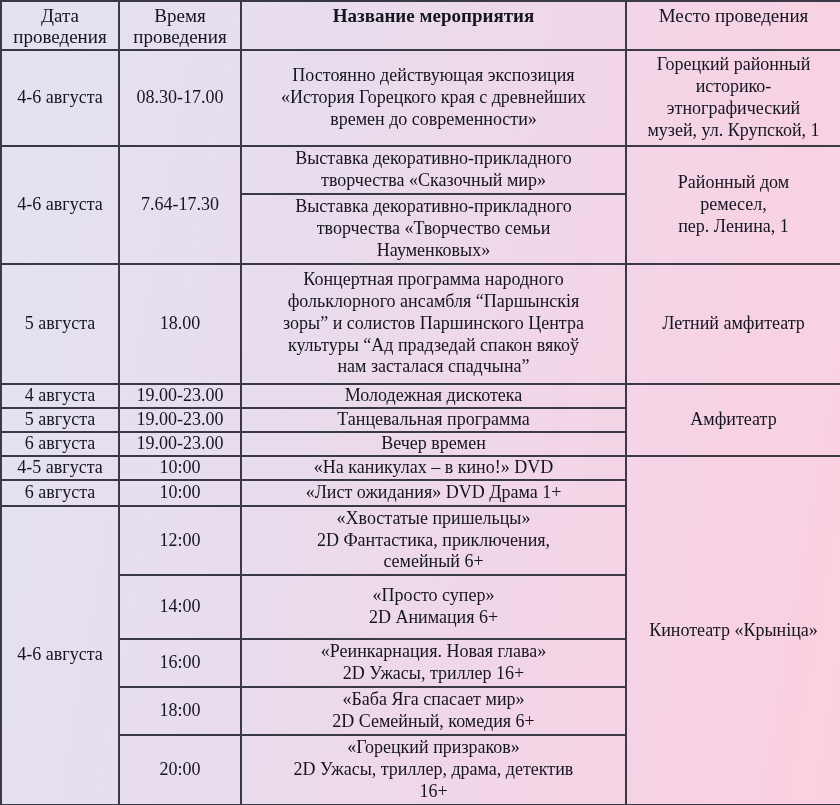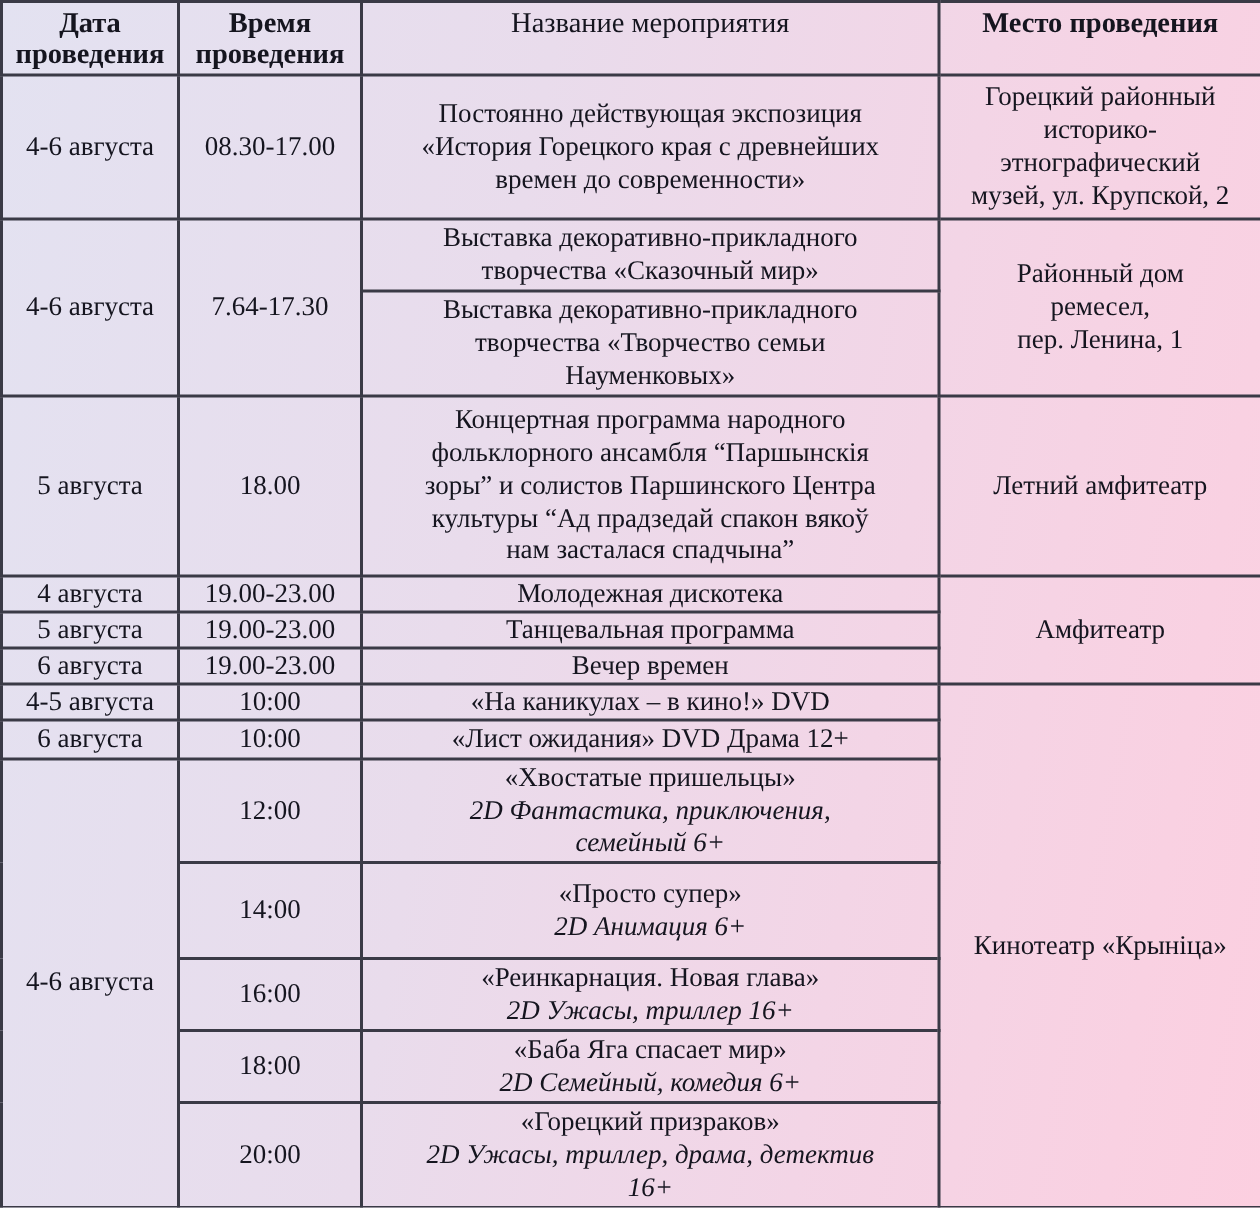--- a/index.html
+++ b/index.html
@@ -24,29 +24,28 @@
     text-align: center;
     vertical-align: middle;
     padding: 1px 5px;
     white-space: pre-line;
     overflow: hidden;
     font-size: 18px;
     line-height: 1.22;
   }
   th {
     font-size: 19px;
-    font-weight: bold;
+    font-weight: normal;
     vertical-align: top;
     line-height: 1.1;
     padding-top: 4px;
   }
-  th.th-regular { font-weight: normal; }
+  th.th-regular { font-weight: bold; }
   .genre {
     display: block;
-    font-style: italic;
   }
   tr.h44  { height: 44px; }
   tr.h96  { height: 96px; }
   tr.h46  { height: 46px; }
   tr.h69  { height: 69px; }
   tr.h120 { height: 120px; }
   tr.h24  { height: 24px; }
   tr.h26  { height: 26px; }
   tr.h63  { height: 63px; }
   tr.h48  { height: 64px; }
@@ -79,21 +78,21 @@
 
     <tr class="h96">
       <td>4-6 августа</td>
       <td>08.30-17.00</td>
       <td>Постоянно действующая экспозиция
 «История Горецкого края с древнейших
 времен до современности»</td>
       <td>Горецкий районный
 историко-
 этнографический
-музей, ул. Крупской, 2</td>
+музей, ул. Крупской, 1</td>
     </tr>
 
     <tr class="h46">
       <td rowspan="2">4-6 августа</td>
       <td rowspan="2">7.64-17.30</td>
       <td>Выставка декоративно-прикладного
 творчества «Сказочный мир»</td>
       <td rowspan="2">Районный дом
 ремесел,
 пер. Ленина, 1</td>
@@ -134,21 +133,21 @@
 
     <tr class="h24">
       <td>4-5 августа</td>
       <td>10:00</td>
       <td>«На каникулах – в кино!» DVD</td>
       <td rowspan="7">Кинотеатр «Крыніца»</td>
     </tr>
     <tr class="h26">
       <td>6 августа</td>
       <td>10:00</td>
-      <td>«Лист ожидания» DVD Драма 12+</td>
+      <td>«Лист ожидания» DVD Драма 1+</td>
     </tr>
 
     <tr class="h63">
       <td rowspan="5">4-6 августа</td>
       <td>12:00</td>
       <td><span>«Хвостатые пришельцы»</span><span class="genre">2D Фантастика, приключения,
 семейный 6+</span></td>
     </tr>
     <tr class="h48">
       <td>14:00</td>

